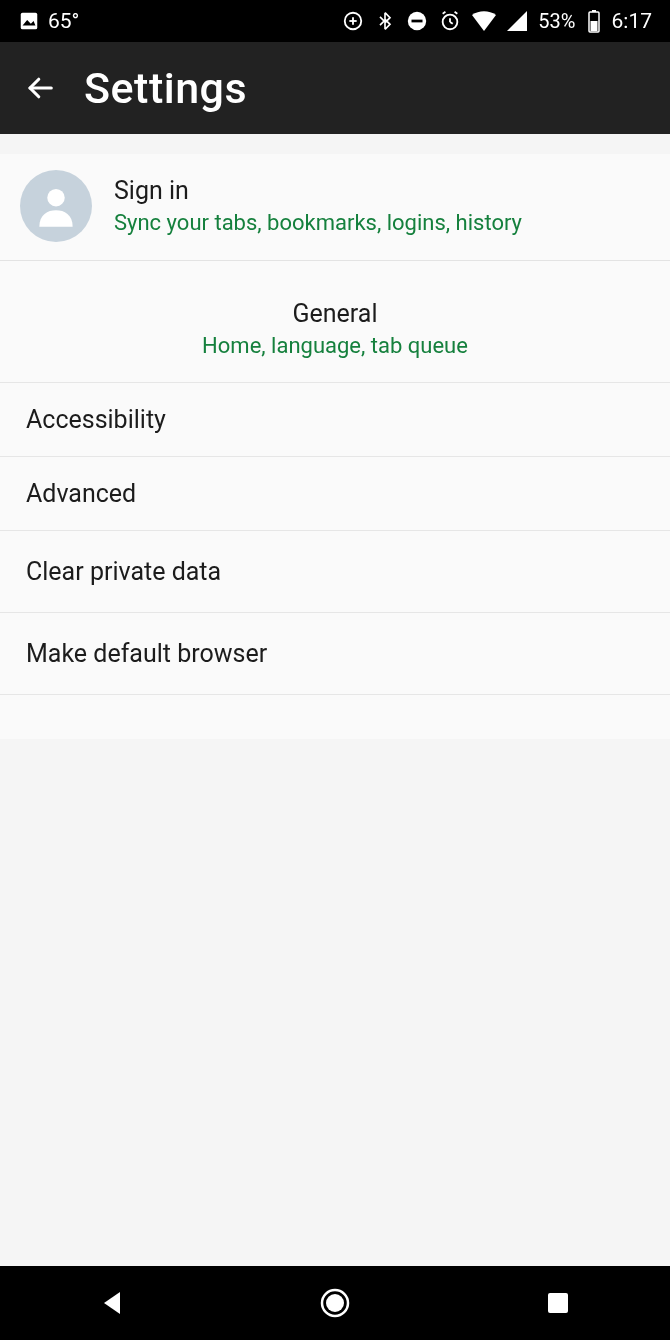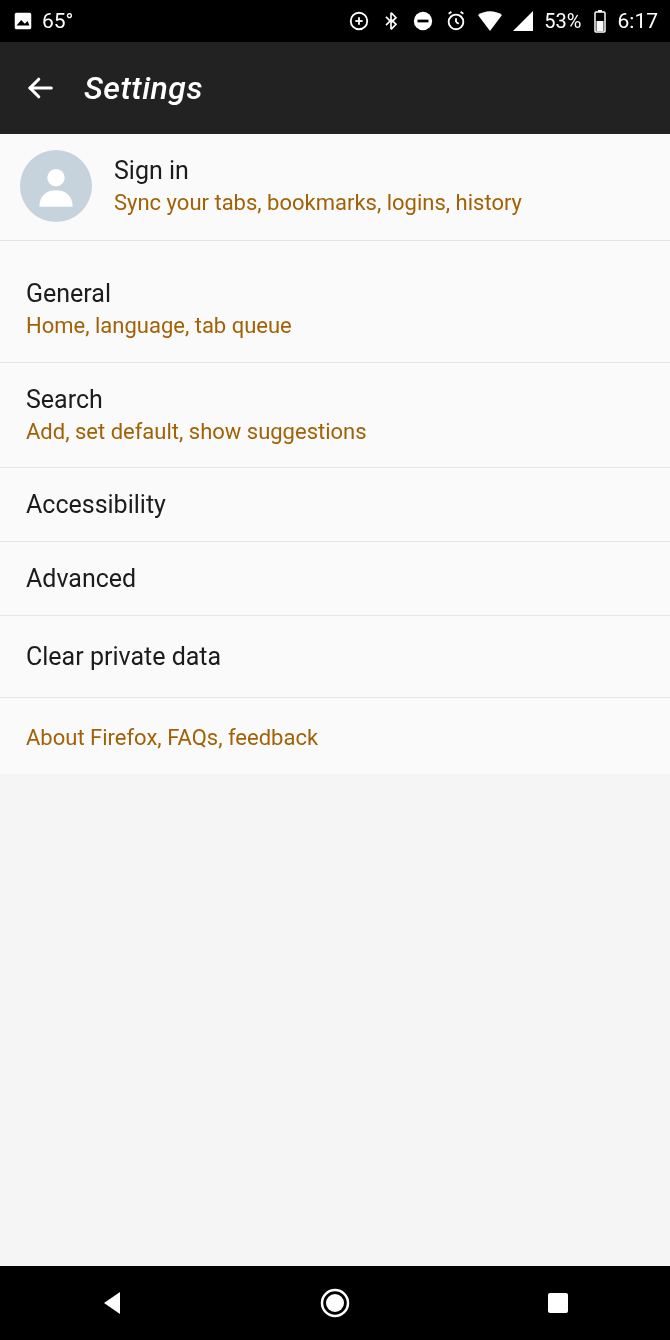--- a/index.html
+++ b/index.html
@@ -11,58 +11,59 @@
     overflow:hidden;
     position:relative;
   }
   
   .status-bar {
     height:42px;
     background:#000;
     color:#fff;
     display:flex;
     align-items:center;
-    padding:0 12px;
+    padding:0 18px;
     font-size:20px;
   }
   .status-left { display:flex; align-items:center; gap:8px; }
   .status-right { margin-left:auto; display:flex; align-items:center; gap:11px; }
   .status-ico { display:inline-flex; align-items:center; justify-content:center; }
   
   .app-bar {
     height:92px;
     background:#222222;
     color:#fff;
     display:flex;
     align-items:center;
     padding:0 18px;
   }
   .back { display:flex; align-items:center; justify-content:center; width:44px; height:44px; }
-  .app-title { font-size:32px; font-weight:500; margin-left:22px; letter-spacing:0.5px;font-style:italic;}
+  .app-title { font-size:43px; font-weight:500; margin-left:22px; letter-spacing:0.5px;}
   
   .content {
     background:#fafafa;
   }
   .signin {
     display:flex;
     align-items:center;
     padding:16px 20px 18px;
     background:#fafafa;
     border-bottom:1px solid #e3e3e3;
+    margin-top:20px;
   }
   .avatar {
     width:72px; height:72px;
     border-radius:50%;
     background:#c6d2dc;
     display:flex; align-items:center; justify-content:center;
     flex-shrink:0;
   }
   .signin-txt { margin-left:22px; }
   .row-title { font-size:25px; color:#1c1c1c; }
-  .row-sub   { font-size:22px; color:#a16207; margin-top:4px; line-height:1.25;}
+  .row-sub   { font-size:22px; color:#15803d; margin-top:4px; line-height:1.25;}
   .row {
     padding:22px 26px;
     background:#fafafa;
     border-bottom:1px solid #e6e6e6;
   }
   .row.no-sub .row-title { padding:4px 0; }
   
   .navbar {
     position:absolute; bottom:0; left:0; right:0;
     height:74px; background:#000;
@@ -151,39 +152,37 @@
         <circle cx="12" cy="8" r="4.2"></circle>
         <path d="M4 22 C4 16 8 14 12 14 C16 14 20 16 20 22 Z"></path>
       </svg>
     </div>
     <div class="signin-txt">
       <div class="row-title">Sign in</div>
       <div class="row-sub">Sync your tabs, bookmarks, logins, history</div>
     </div>
   </div>
 
-  <div class="row" style="margin-top:16px;">
+  <div class="row" style="margin-top:16px;text-align:center;">
     <div class="row-title">General</div>
     <div class="row-sub">Home, language, tab queue</div>
   </div>
   <div class="row">
-    <div class="row-title">Search</div>
-    <div class="row-sub">Add, set default, show suggestions</div>
-  </div>
-  <div class="row">
     <div class="row-title">Accessibility</div>
   </div>
   <div class="row">
     <div class="row-title">Advanced</div>
   </div>
   <div class="row no-sub">
     <div class="row-title">Clear private data</div>
   </div>
+  <div class="row no-sub">
+    <div class="row-title">Make default browser</div>
+  </div>
   <div class="row" style="border-bottom:none;">
-    <div class="row-sub">About Firefox, FAQs, feedback</div>
   </div>
 
 </div>
 
 <div class="navbar">
   <div class="nav-btn">
     <svg width="24" height="26" viewBox="0 0 24 26" fill="#fff">
         <path d="M20 2 L4 13 L20 24 Z"></path>
       </svg>
   </div>

